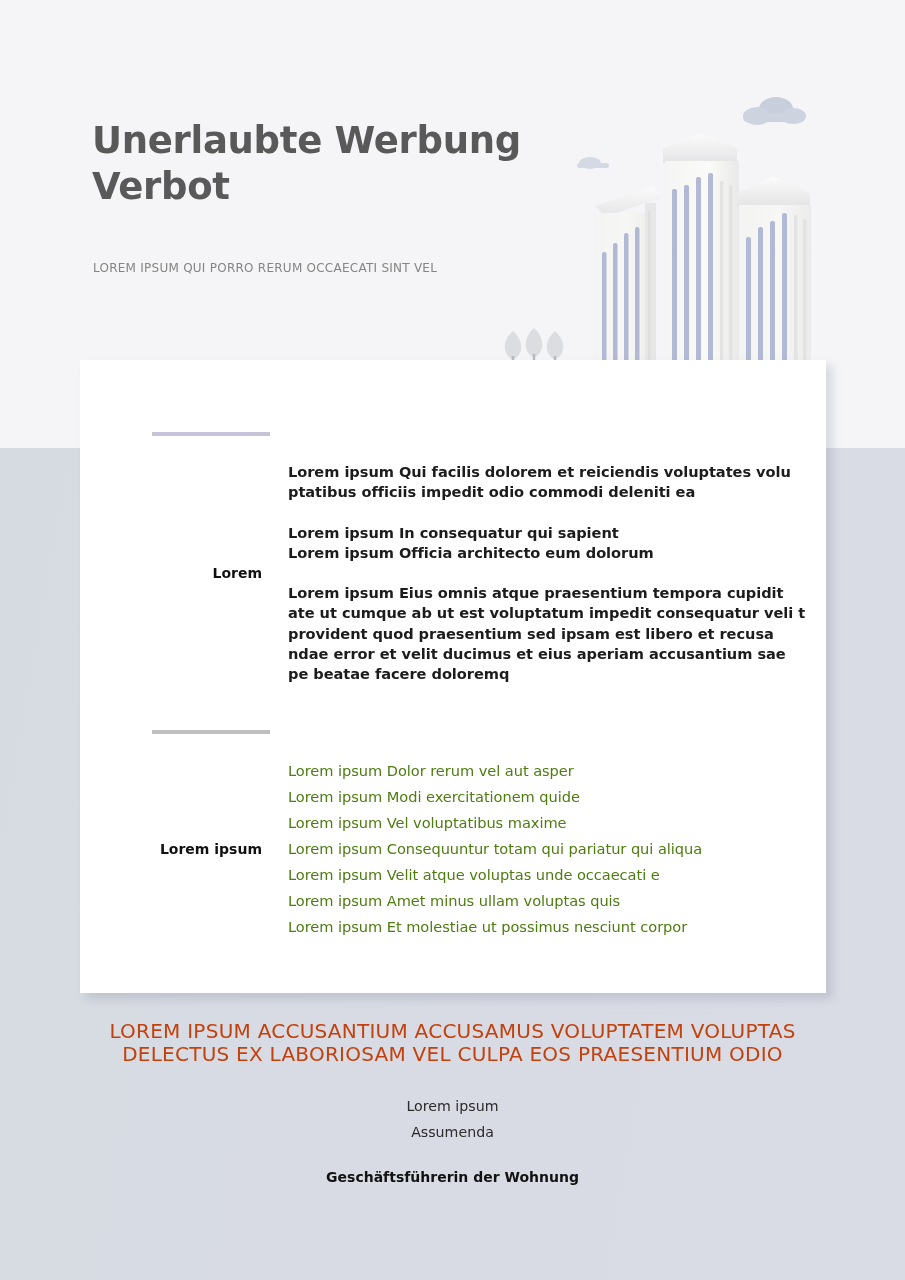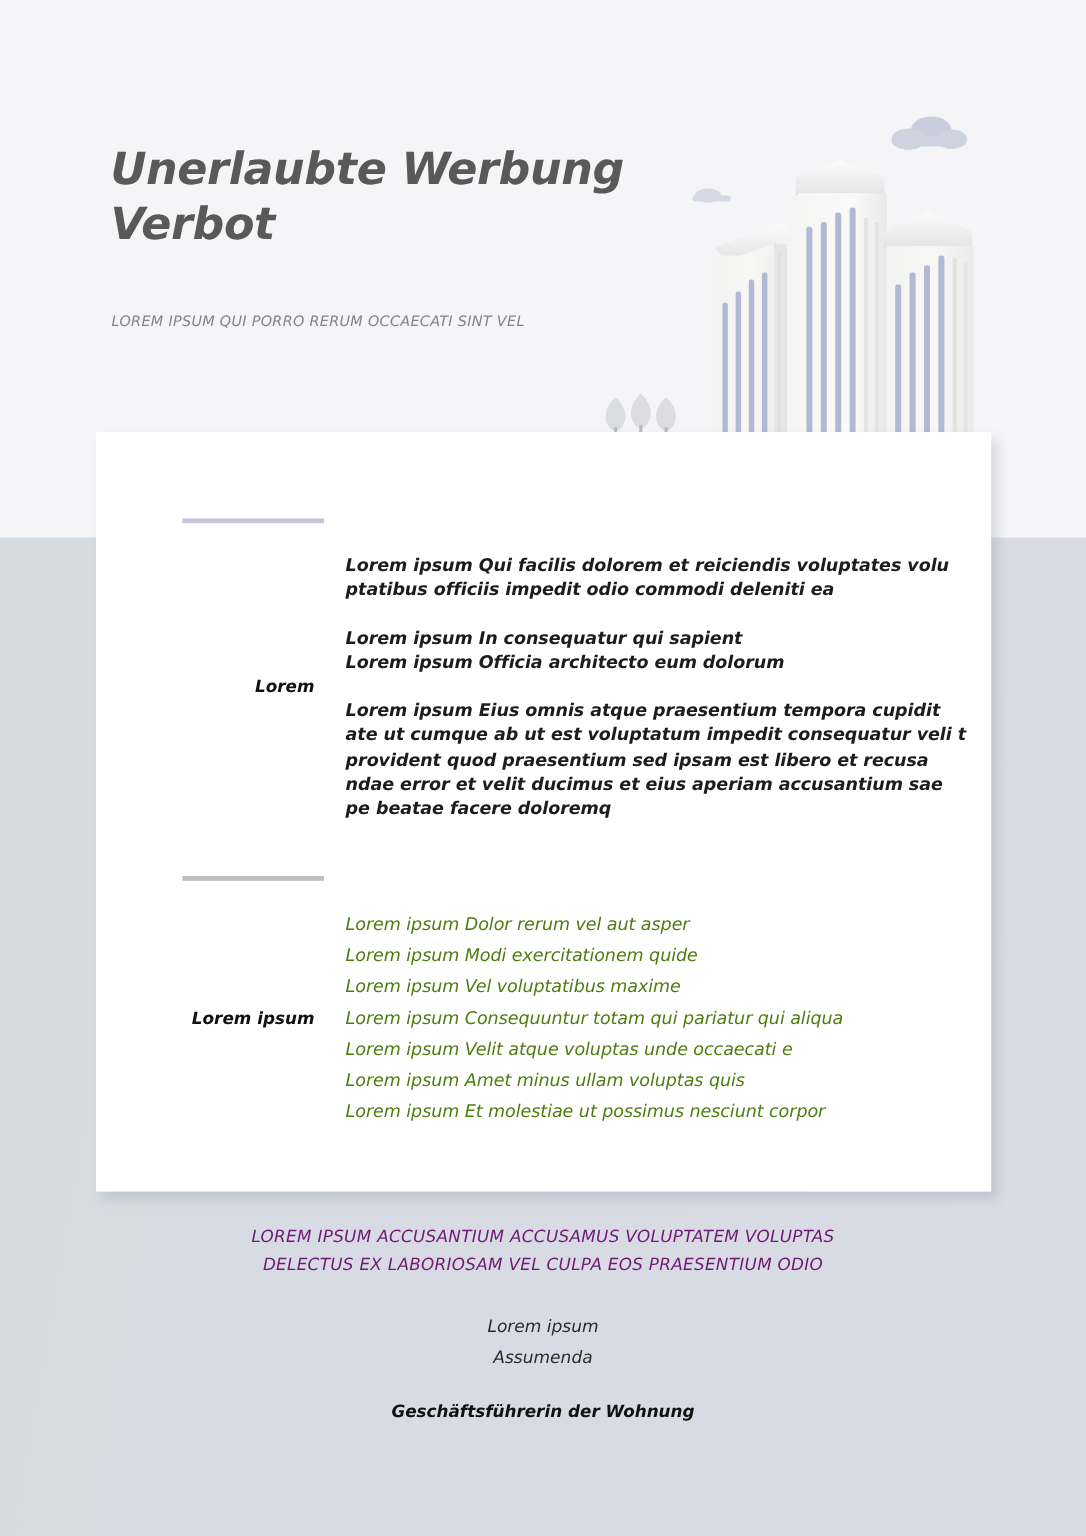--- a/index.html
+++ b/index.html
@@ -16,21 +16,20 @@
     position: relative;
   }
 
   
   .page {
     position: absolute;
     inset: 0;
     width: 905px;
     height: 1280px;
     overflow: hidden;
-    font-style: italic;
   }
   .bg-top {
     position: absolute;
     left: 0; top: 0;
     width: 905px; height: 448px;
     background: #f5f5f7;
   }
   .bg-bottom {
     position: absolute;
     left: 0; top: 448px;
@@ -127,25 +126,25 @@
   }
 
   
   .footer {
     position: absolute;
     left: 0; top: 1020px;
     width: 905px;
     text-align: center;
   }
   .footer-head {
-    font-size: 14px;
+    font-size: 20px;
     font-weight: 400;
     line-height: 23px;
     letter-spacing: 0.25px;
-    color: #701a75;
+    color: #c2410c;
   }
   .footer-mid {
     margin-top: 27px;
     font-size: 14.2px;
     font-weight: 400;
     line-height: 26px;
     color: #2b2b2b;
   }
   .footer-sign {
     margin-top: 24px;

